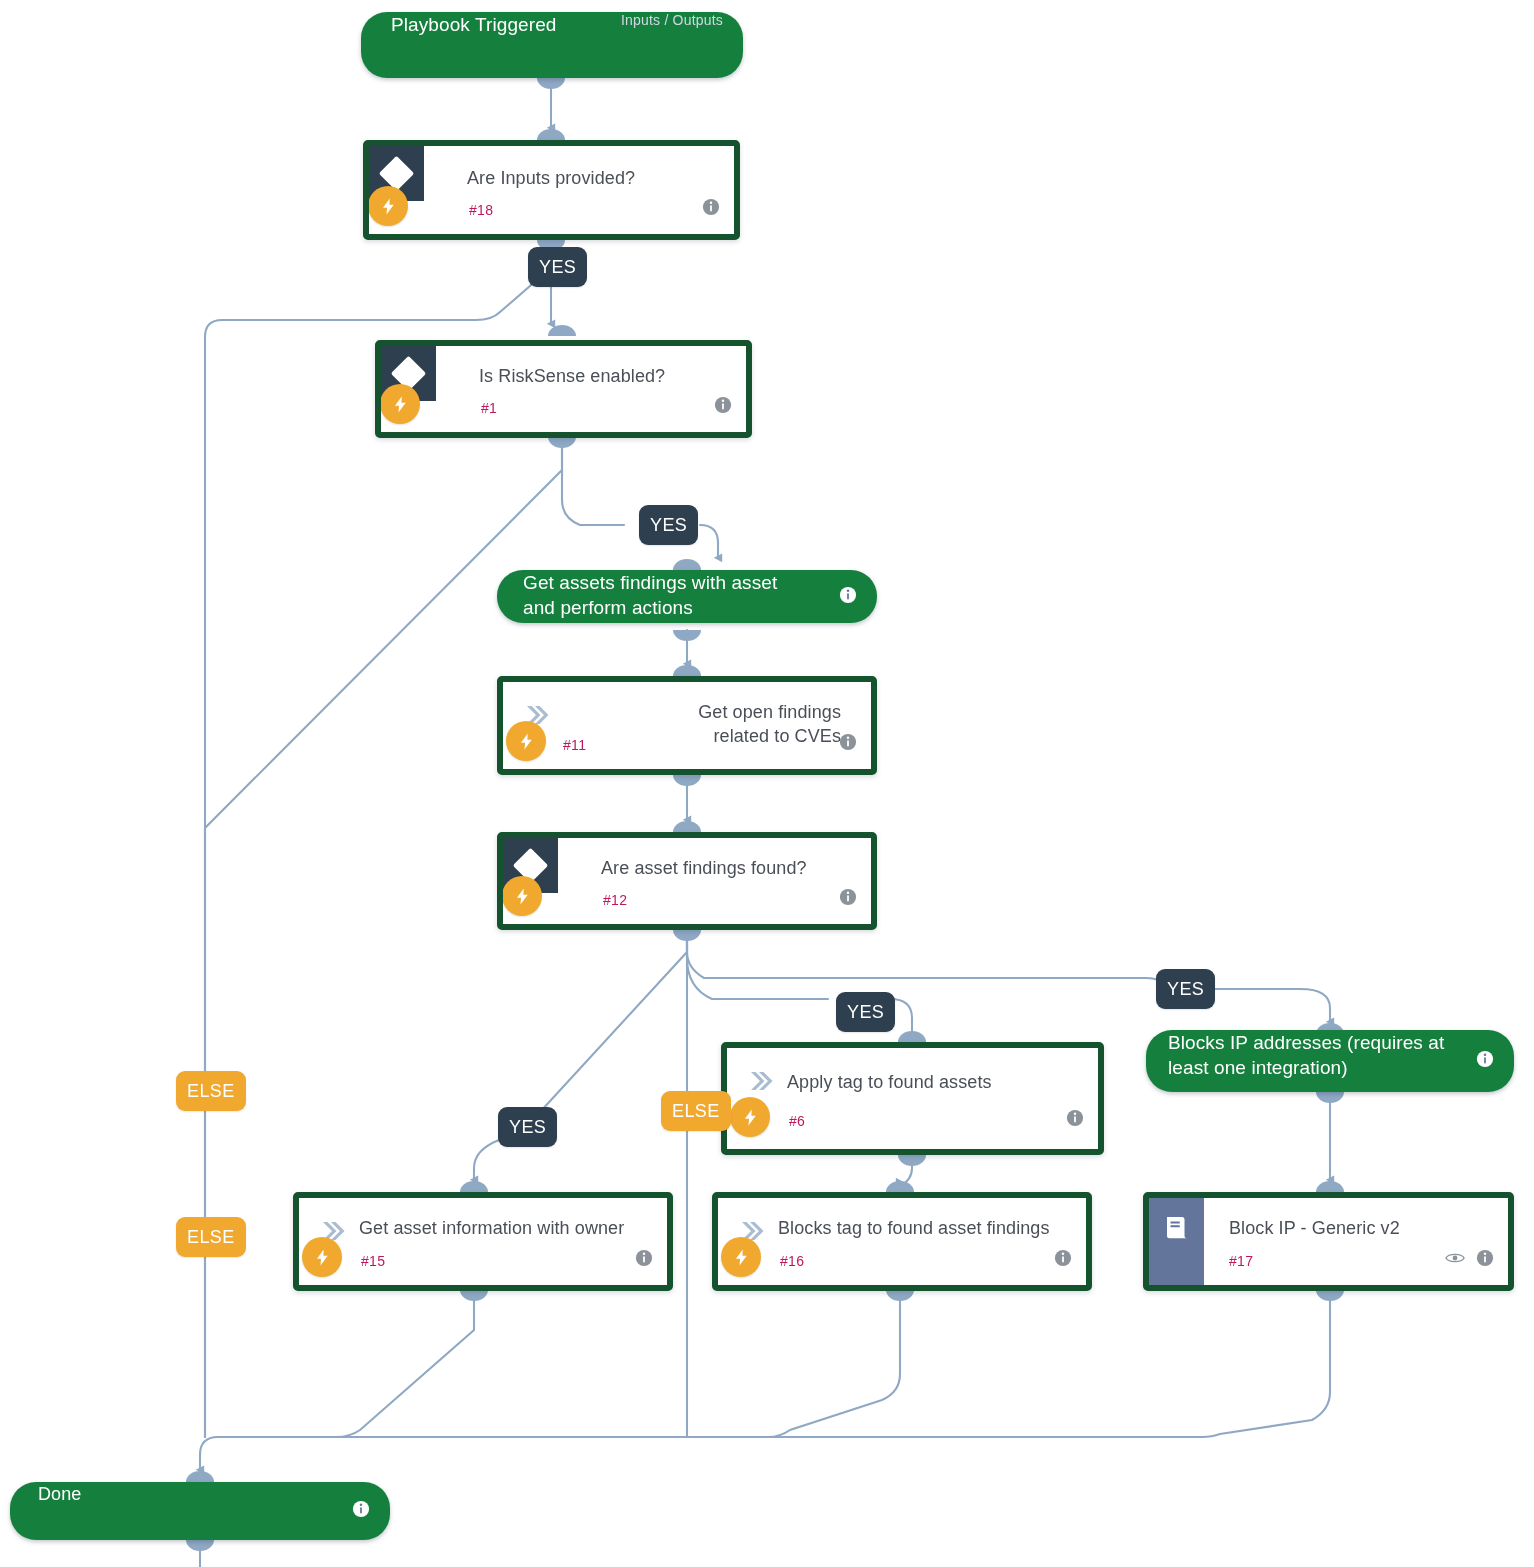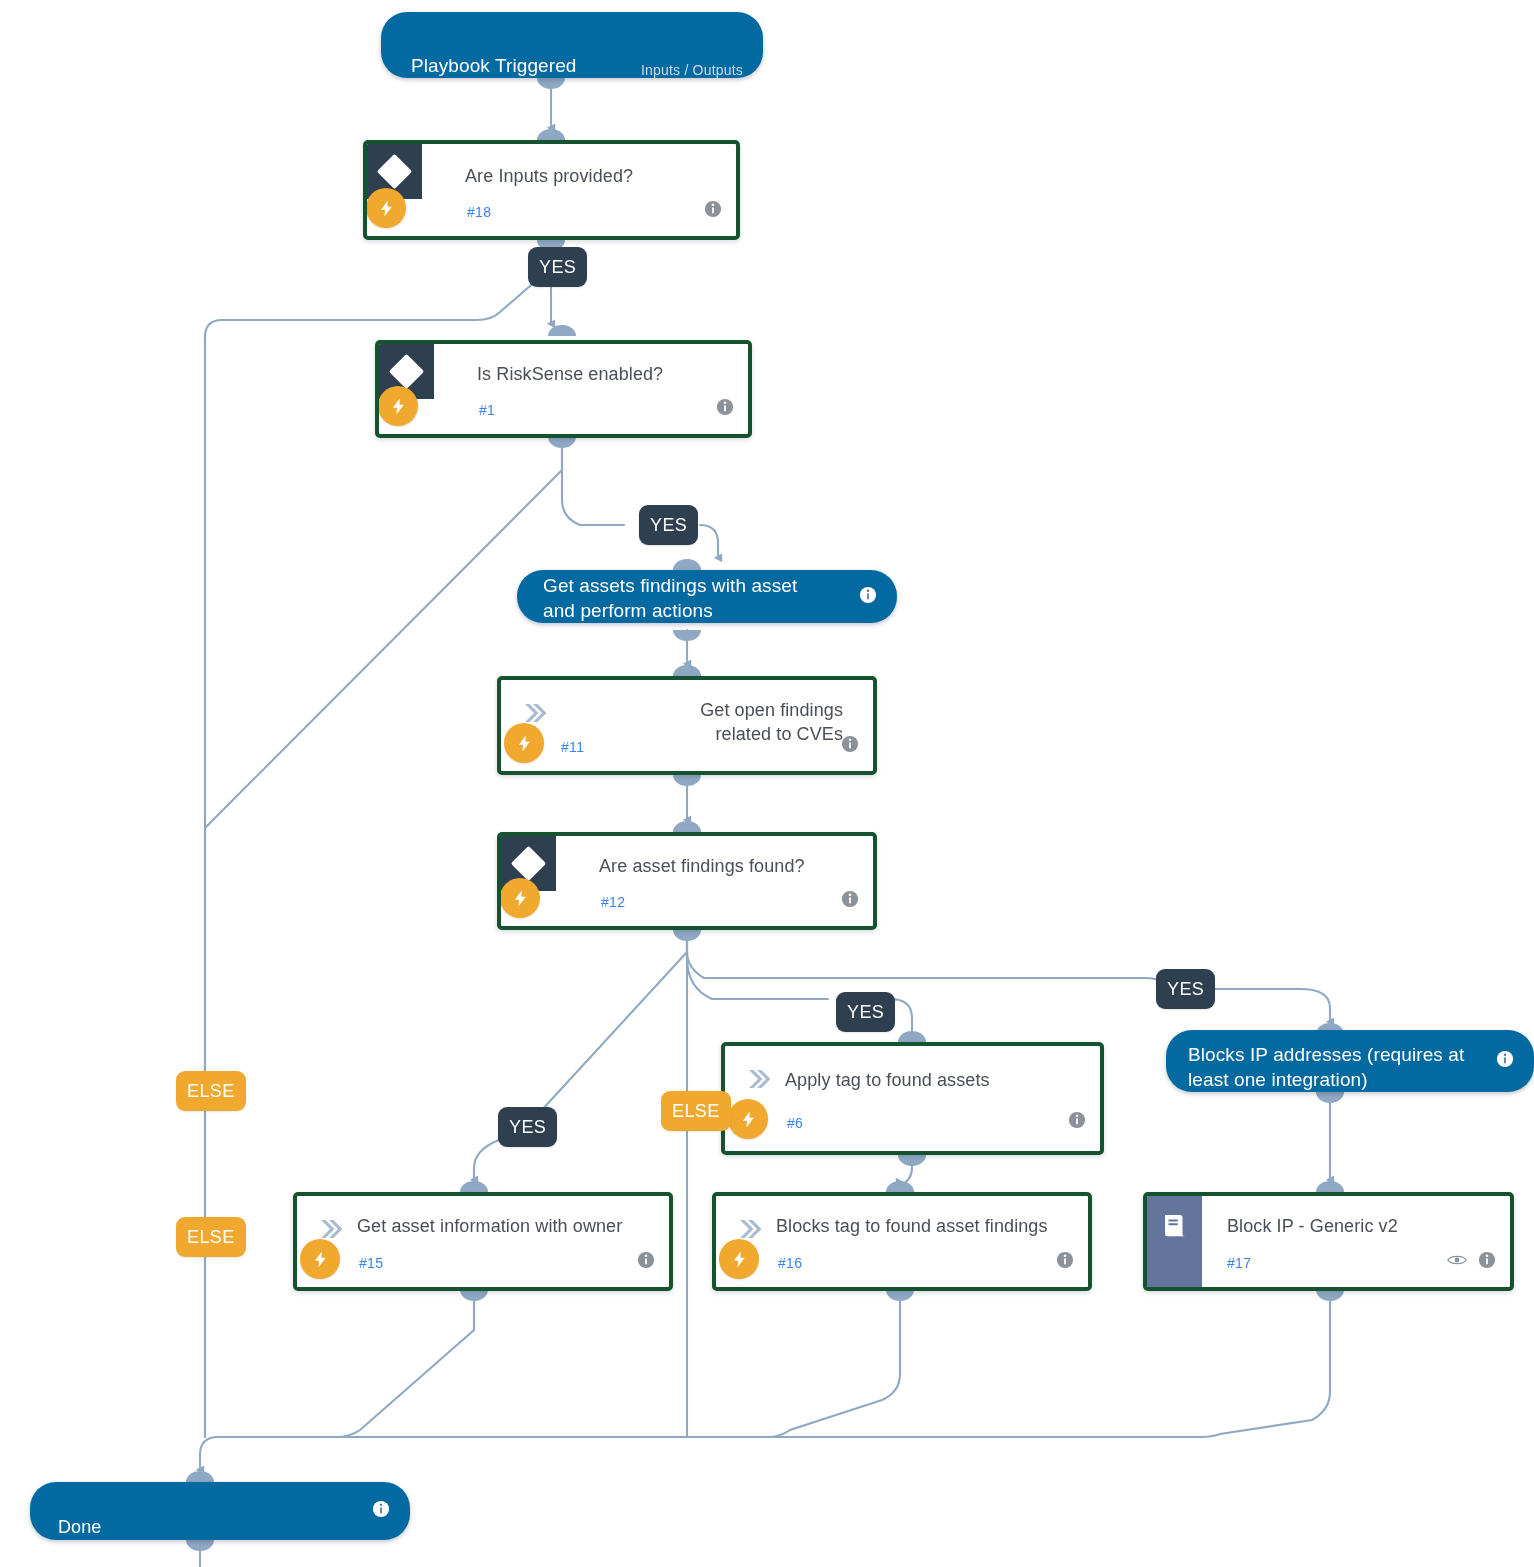--- a/index.html
+++ b/index.html
@@ -7,50 +7,49 @@
     width:1534px;height:1567px;position:relative;overflow:hidden;
     font-family:"Liberation Sans", sans-serif;
     -webkit-font-smoothing:antialiased;
   }
   #canvas{position:absolute;inset:0;width:1534px;height:1567px;}
   #edges{position:absolute;left:0;top:0;width:1534px;height:1567px;pointer-events:none;}
 
   
   .pill{
     position:absolute;box-sizing:border-box;
-    background:#0369a1;border-radius:26px;
+    background:#15803d;border-radius:26px;
     box-shadow:0 2px 4px rgba(40,55,80,.28);
-    display:flex;align-items:flex-end;
+    display:flex;align-items:flex-start;
     color:#ffffff;
-    margin-left:20px;
   }
   .pill .pill-title{
     font-size:19px;line-height:25px;color:#fff;font-weight:400;
     padding-left:30px;padding-right:10px;letter-spacing:.1px;
   }
   .pill .pill-sub{
     position:absolute;right:56px;font-size:14px;color:#cfd8e6;letter-spacing:.2px;
   }
   .pill .info-w{position:absolute;right:20px;top:50%;transform:translateY(-50%);}
 
   
   .card{
     position:absolute;box-sizing:border-box;
-    background:#ffffff;border:4px solid #14532d;border-radius:5px;
+    background:#ffffff;border:6px solid #14532d;border-radius:5px;
     box-shadow:0 2px 5px rgba(40,55,80,.18);
     overflow:hidden;
   }
   .card .crow{position:relative;height:100%;}
   .card .ctitle{
     position:absolute;left:98px;top:18px;right:30px;
     font-size:18px;line-height:24px;color:#4a4f57;font-weight:400;letter-spacing:.1px;
   }
   .card .cnum{
     position:absolute;left:100px;bottom:16px;
-    font-size:14px;color:#3b82f6;letter-spacing:.3px;
+    font-size:14px;color:#be185d;letter-spacing:.3px;
   }
   .card .cicons{position:absolute;right:14px;bottom:14px;display:flex;align-items:center;gap:11px;}
 
   
   .sq-cond{
     position:absolute;left:0;top:0;width:55px;height:55px;background:#2e3f4f;
     display:flex;align-items:center;justify-content:center;
   }
   .diamond{width:25px;height:25px;background:#ffffff;transform:rotate(45deg);border-radius:2px;}
 

